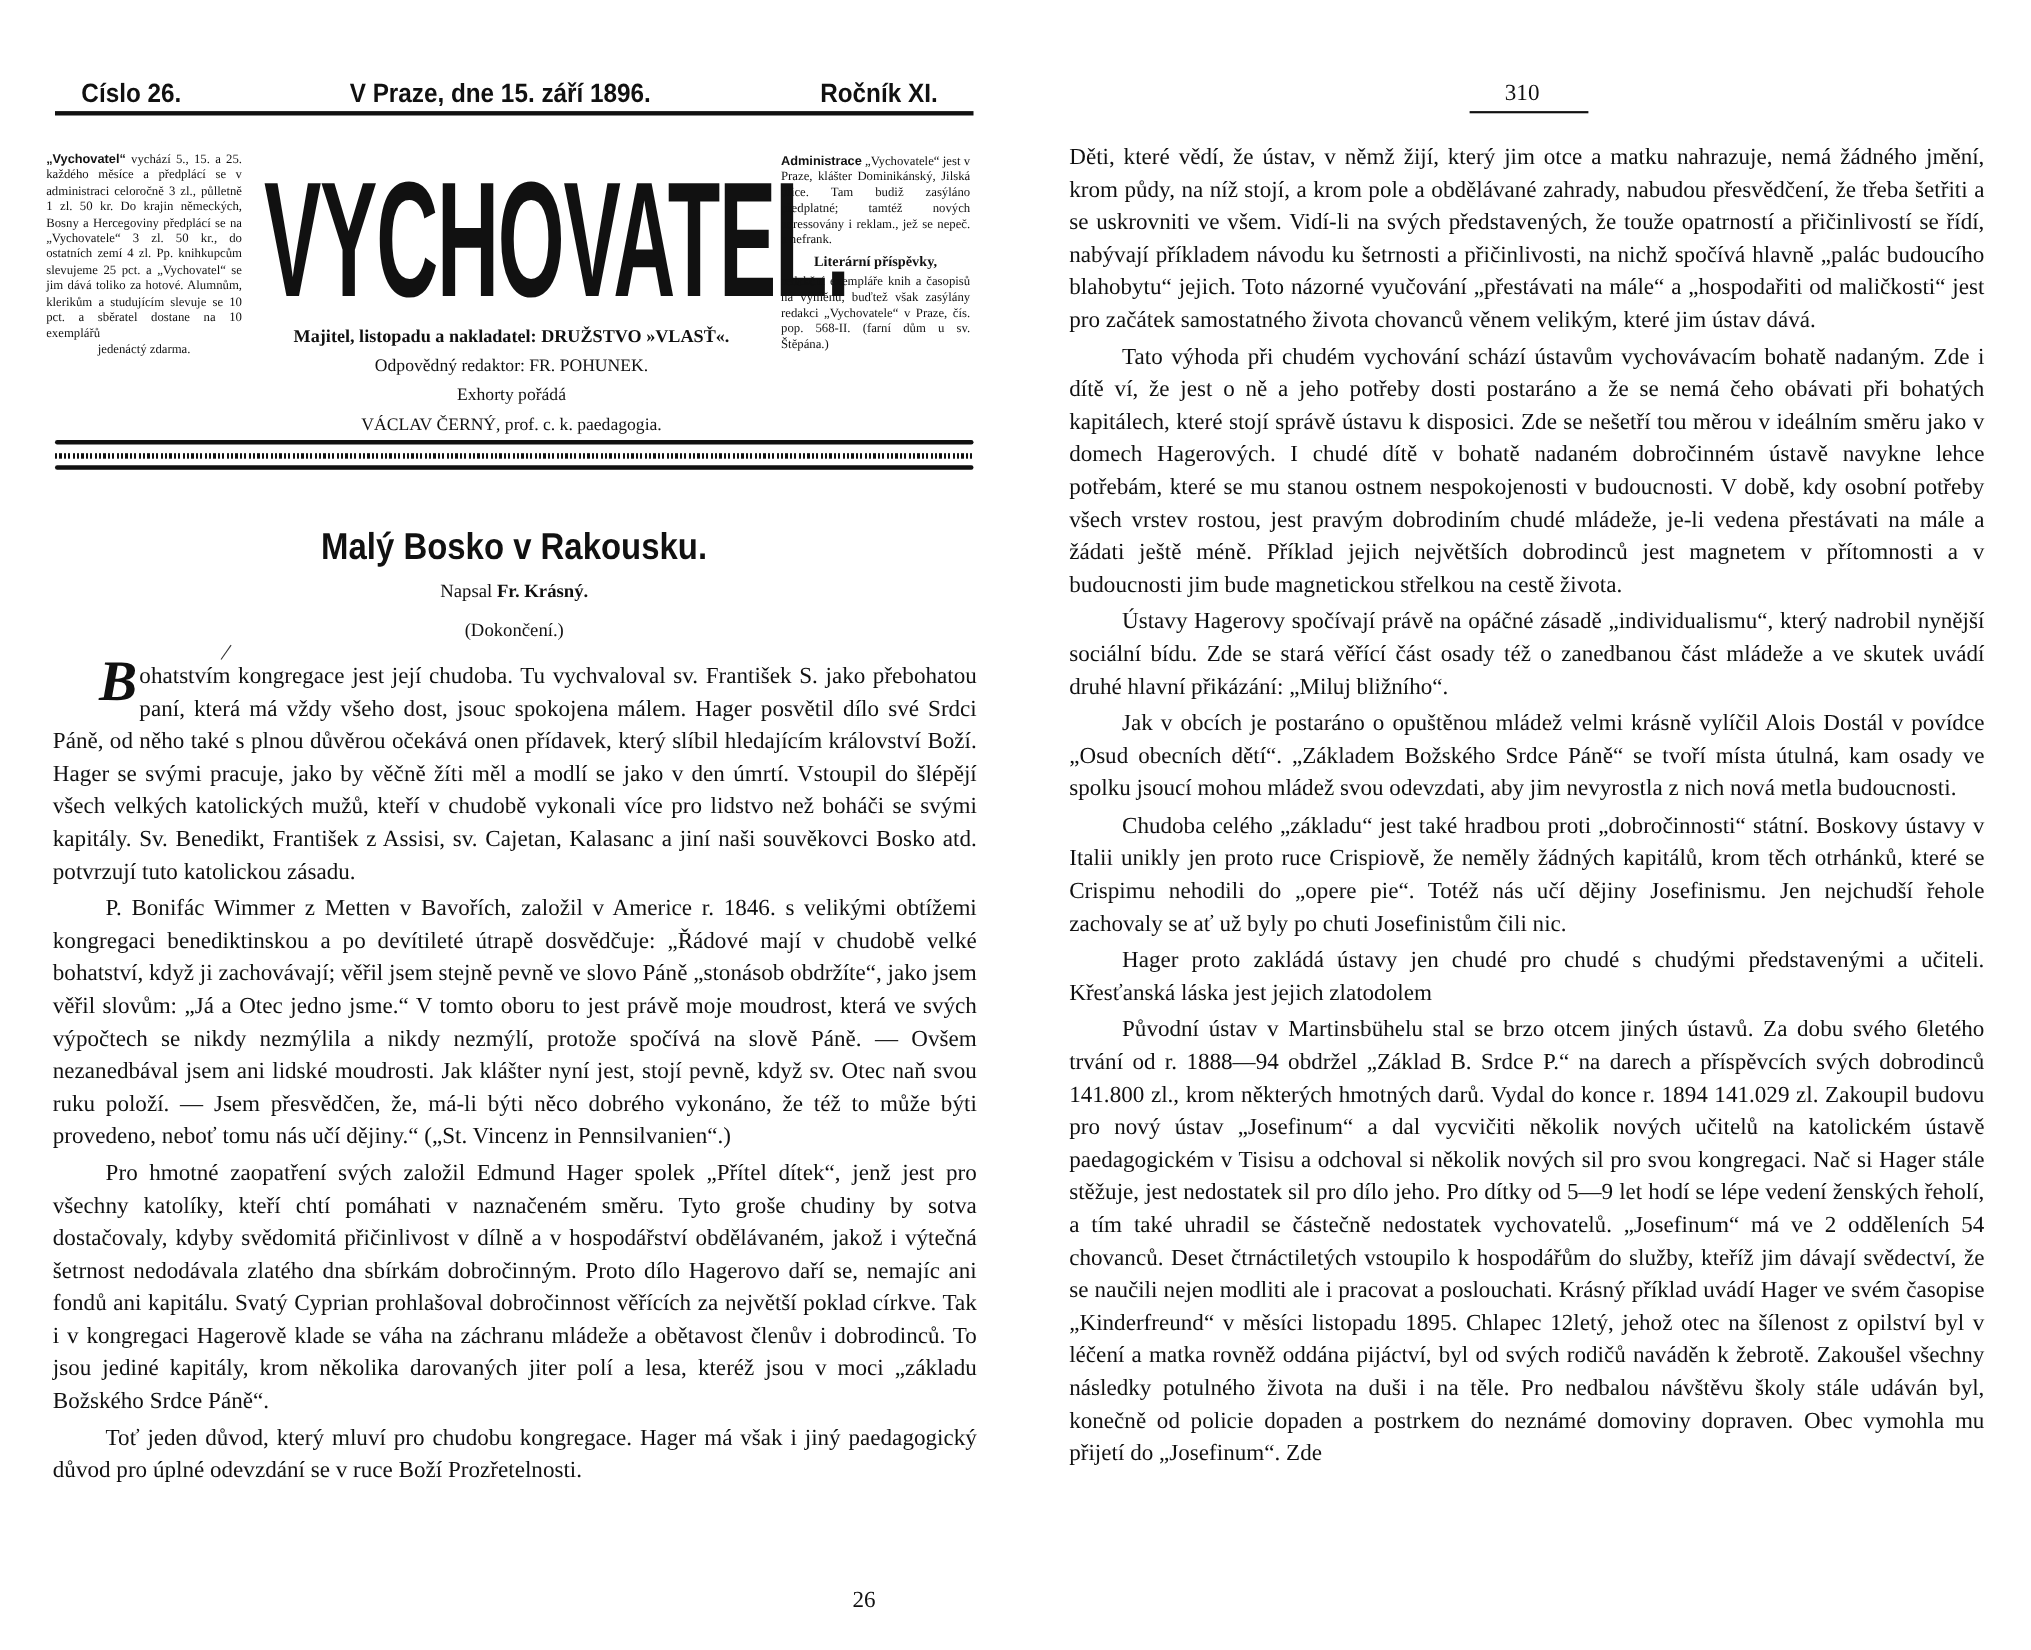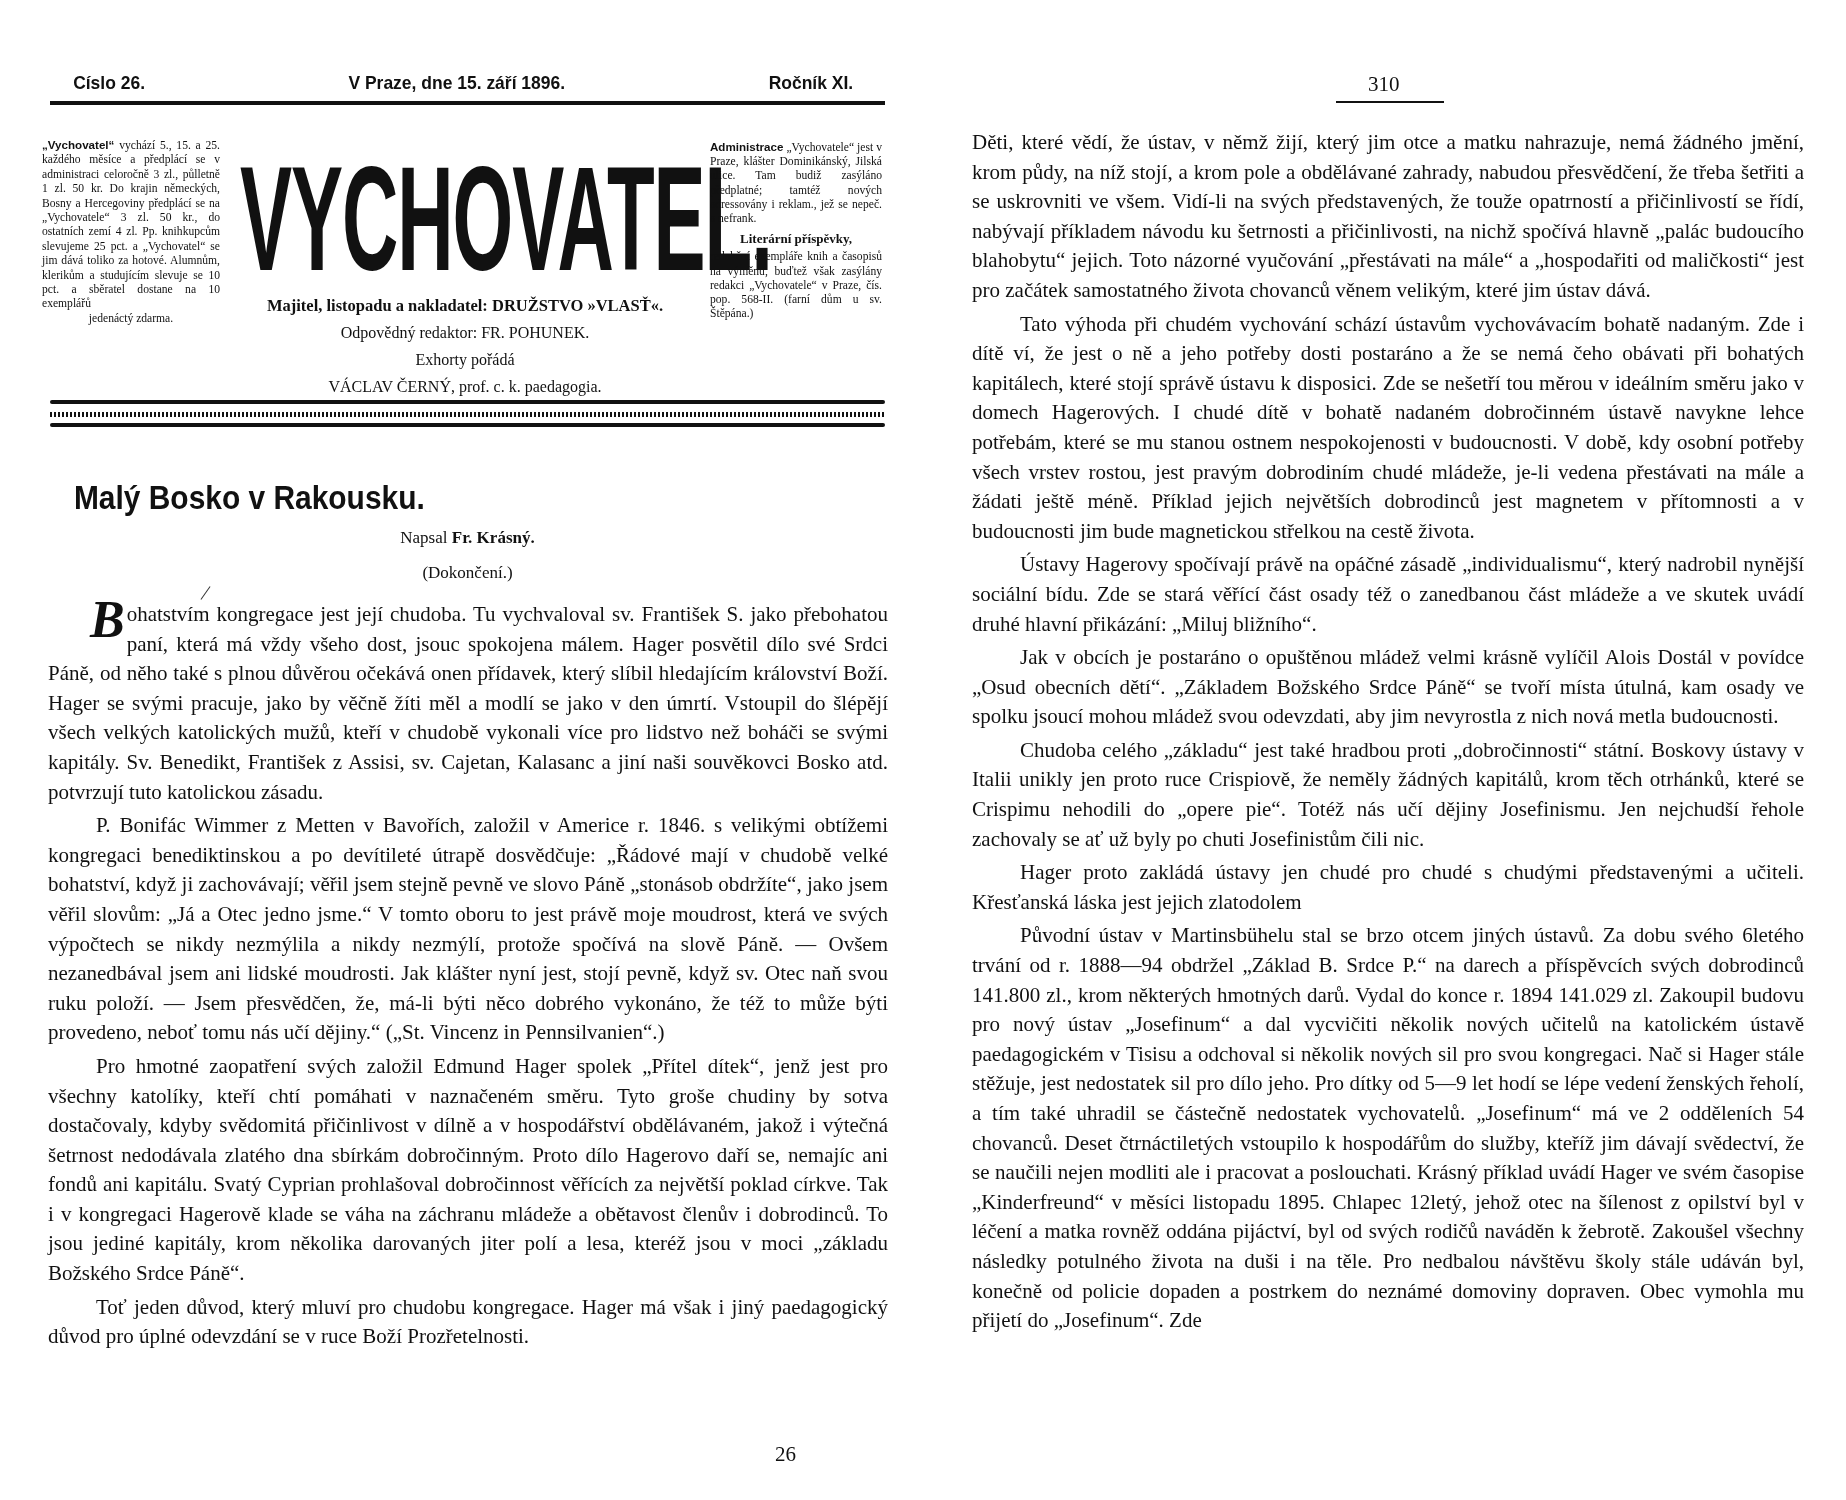--- a/index.html
+++ b/index.html
@@ -1,39 +1,39 @@
 <!DOCTYPE html>
 <html><head>
 <meta charset="utf-8">
 <style>
   html, body { margin:0; padding:0; background:#ffffff; }
   body { width:1846px; height:1500px; position:relative; overflow:hidden; color:#111; font-family:"Liberation Serif", serif; }
   .abs { position:absolute; }
   
-  .run-head { left:50px; top:72px; width:835px; height:30px; font-family:"Liberation Sans", sans-serif; font-weight:bold; font-size:19px; display:flex; justify-content:space-between; }
+  .run-head { left:50px; top:72px; width:835px; height:30px; font-family:"Liberation Sans", sans-serif; font-weight:bold; font-size:24px; display:flex; justify-content:space-between; }
   .run-head span { display:inline-block; transform:scaleX(0.92); }
   .run-head .c1 { margin-left:20px; }
   .run-head .c3 { margin-right:28px; }
   .rule-top { left:50px; top:101px; width:835px; height:4px; background:#111; }
   
   .side-left { left:42px; top:138px; width:178px; font-size:11.6px; line-height:14.4px; text-align:justify; font-family:"Liberation Serif", serif; }
   .side-left b { font-family:"Liberation Sans", sans-serif; }
   .side-left .last { text-align:center; }
   .logo { left:240px; top:140px; width:440px; height:150px; font-family:"Liberation Sans", sans-serif; font-weight:bold; font-size:142px; line-height:150px; letter-spacing:-2px; transform-origin:left top; transform:scaleX(0.55) scaleY(1.05); white-space:nowrap; width:800px; }
   .mast-lines { left:230px; top:292px; width:470px; text-align:center; font-size:16px; line-height:27px; }
   .mast-lines .publisher { font-size:16.5px; }
   .side-right { left:710px; top:140px; width:172px; font-size:11.6px; line-height:14.2px; text-align:justify; }
   .side-right .h { font-family:"Liberation Sans", sans-serif; font-weight:bold; }
   .side-right .sub { font-family:Liberation Serif, serif; font-weight:bold; text-align:center; font-size:13px; margin:6px 0 4px; }
   
   .divider { left:50px; top:400px; width:835px; height:28px; }
   .divider .bar { position:absolute; left:0; width:100%; height:4px; background:#111; border-radius:2px; }
   .divider .dots { position:absolute; left:0; top:12px; width:100%; height:5px; background:repeating-linear-gradient(90deg,#111 0 2px,#fff 2px 4px); }
   
-  .title { left:50px; top:478px; width:835px; text-align:left; font-family:"Liberation Sans", sans-serif; font-size:34px; font-weight:bold; }
+  .title { left:50px; top:478px; width:835px; text-align:center; font-family:"Liberation Sans", sans-serif; font-size:34px; font-weight:bold; }
   .title span { display:inline-block; transform:scaleX(0.88); }
   .byline { left:50px; top:528px; width:835px; text-align:center; font-size:17px; }
   .byline b { font-weight:bold; }
   .cont { left:50px; top:563px; width:835px; text-align:center; font-size:17px; }
   
   .col { font-size:21px; line-height:29.6px; text-align:justify; hyphens:manual; }
   .col p { margin:0 0 4px 0; text-indent:48px; }
   .col p.noind { text-indent:0; }
   .left-col { left:48px; top:600px; width:840px; }
   .right-col { left:972px; top:128px; width:832px; }

